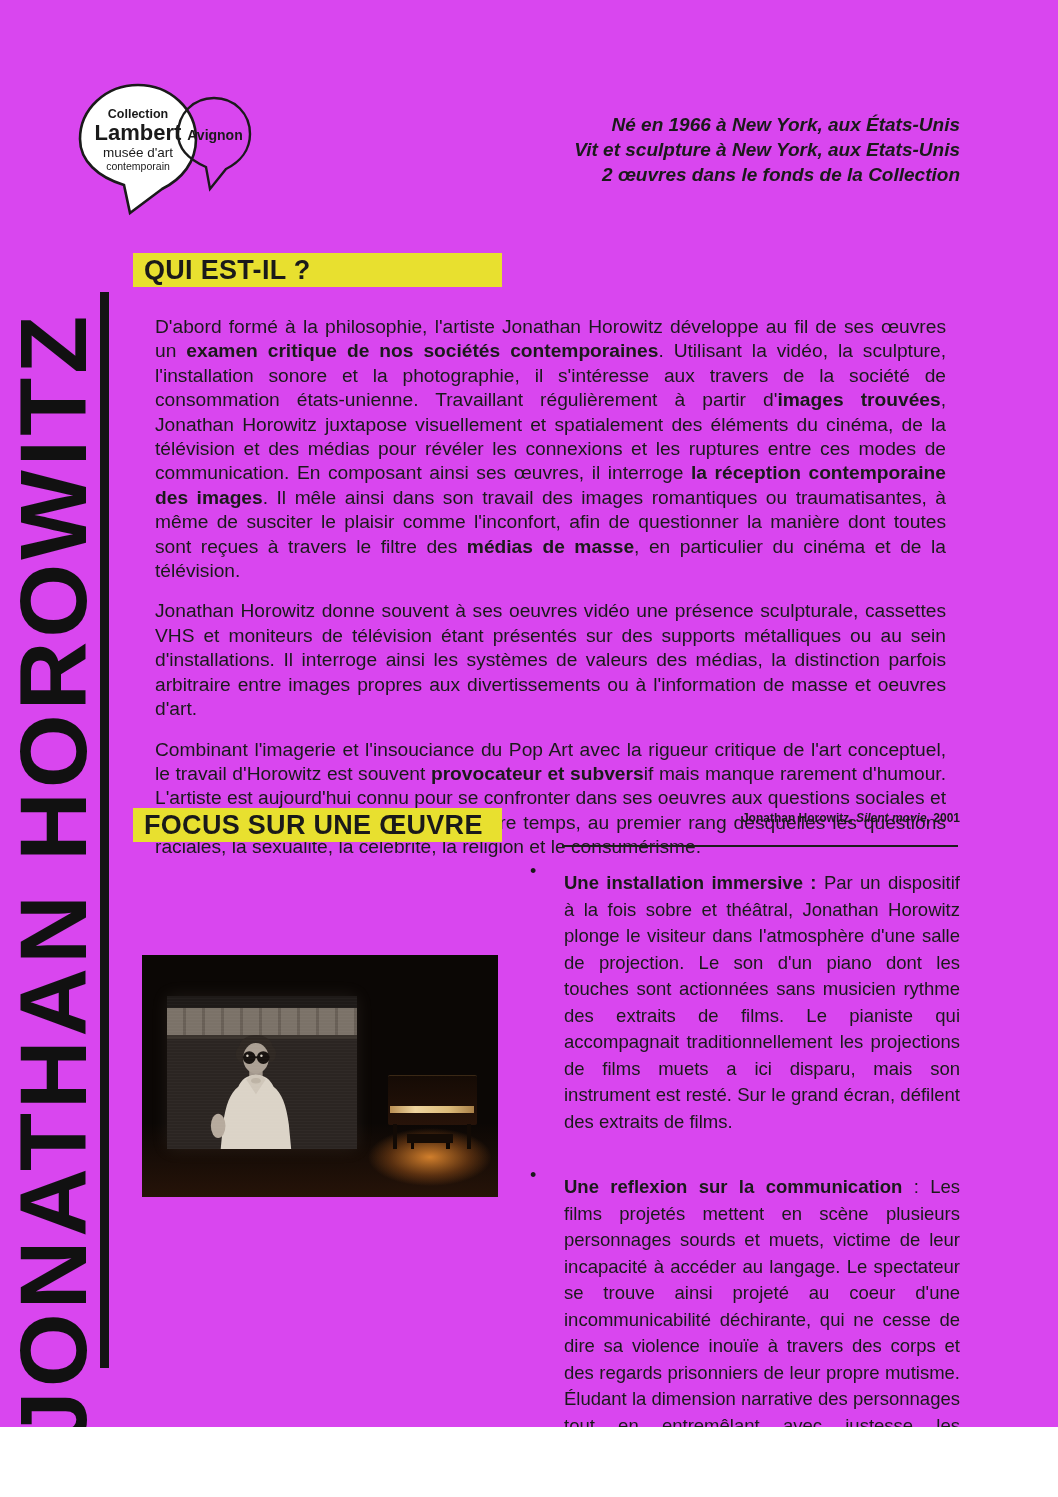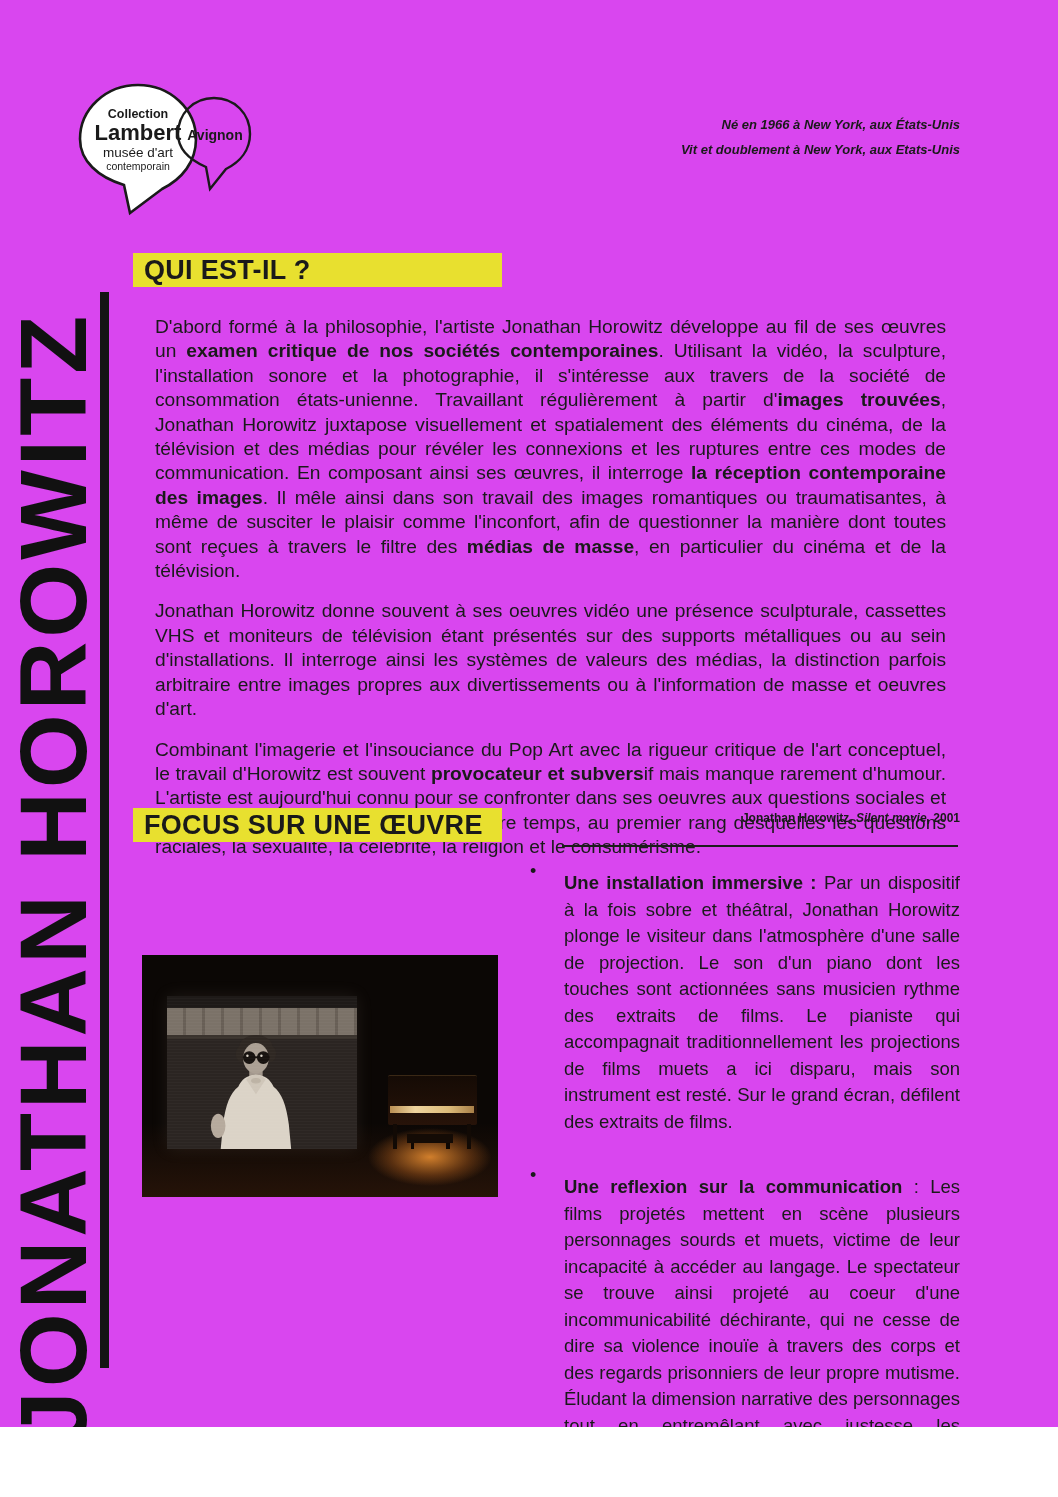--- a/index.html
+++ b/index.html
@@ -10,21 +10,21 @@
   }
   .b { font-weight:700; }
   .i { font-style:italic; }
 
   
   .logo { position:absolute; left:74px; top:82px; width:185px; height:138px; }
 
   
   .artist-info {
     position:absolute; top:112px; right:98px; text-align:right;
-    font-style:italic; font-weight:700; font-size:13px; line-height:25px;
+    font-style:italic; font-weight:700; font-size:19px; line-height:25px;
   }
 
   
   .vertical-name {
     position:absolute; left:4px; top:1444px; width:1160px; height:98px;
     transform:rotate(-90deg); transform-origin:0 0;
     font-weight:700; font-size:95px; line-height:98px; letter-spacing:4px;
     white-space:nowrap; color:#111;
   }
   .vbar { position:absolute; left:100px; top:292px; width:9px; height:1076px; background:#141414; }
@@ -113,21 +113,22 @@
       <text x="64" y="36" text-anchor="middle" font-family="Liberation Sans, sans-serif" font-size="12.5" font-weight="bold" fill="#1a1a1a">Collection</text>
       <text x="64" y="58" text-anchor="middle" font-family="Liberation Sans, sans-serif" font-size="22" font-weight="bold" fill="#1a1a1a">Lambert</text>
       <text x="64" y="75" text-anchor="middle" font-family="Liberation Sans, sans-serif" font-size="13.5" fill="#1a1a1a">musée d'art</text>
       <text x="64" y="88" text-anchor="middle" font-family="Liberation Sans, sans-serif" font-size="10.5" fill="#1a1a1a">contemporain</text>
       <text x="141" y="58" text-anchor="middle" font-family="Liberation Sans, sans-serif" font-size="14" font-weight="bold" fill="#1a1a1a">Avignon</text>
     </svg>
   </div>
 
   <div class="artist-info">
     <div>Né en 1966 à New York, aux États-Unis</div>
-    <div>Vit et doublement à New York, aux Etats-Unis</div>
+    <div>Vit et sculpture à New York, aux Etats-Unis</div>
+    <div>2 œuvres dans le fonds de la Collection</div>
   </div>
 
   <div class="vertical-name">JONATHAN HOROWITZ</div>
   <div class="vbar"></div>
 
   <div class="section-title" id="title-qui" style="background-color: rgb(232, 224, 47);">QUI EST-IL ?</div>
 
   <div class="body-text">
     <p><span>D'abord formé à la philosophie, l'artiste Jonathan Horowitz développe au fil de ses œuvres un </span><span class="b">examen critique de nos sociétés contemporaines</span><span>. Utilisant la vidéo, la sculpture, l'installation sonore et la photographie, il s'intéresse aux travers de la société de consommation états-unienne. Travaillant régulièrement à partir d'</span><span class="b">images trouvées</span><span>, Jonathan Horowitz juxtapose visuellement et spatialement des éléments du cinéma, de la télévision et des médias pour révéler les connexions et les ruptures entre ces modes de communication. En composant ainsi ses œuvres, il interroge </span><span class="b">la réception contemporaine des images</span><span>. Il mêle ainsi dans son travail des images romantiques ou traumatisantes, à même de susciter le plaisir comme l'inconfort, afin de questionner la manière dont toutes sont reçues à travers le filtre des </span><span class="b">médias de masse</span><span>, en particulier du cinéma et de la télévision.</span></p>
     <p><span>Jonathan Horowitz donne souvent à ses oeuvres vidéo une présence sculpturale, cassettes VHS et moniteurs de télévision étant présentés sur des supports métalliques ou au sein d'installations. Il interroge ainsi les systèmes de valeurs des médias, la distinction parfois arbitraire entre images propres aux divertissements ou à l'information de masse et oeuvres d'art.</span></p>

